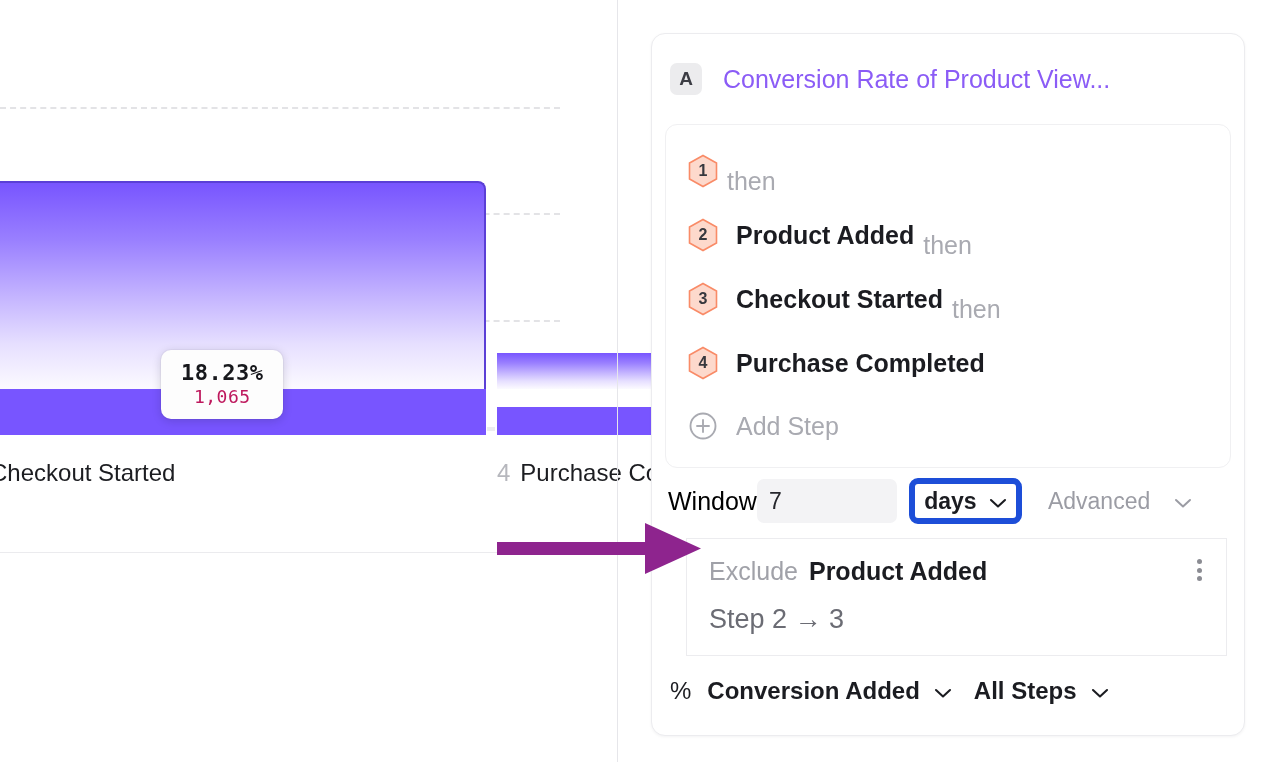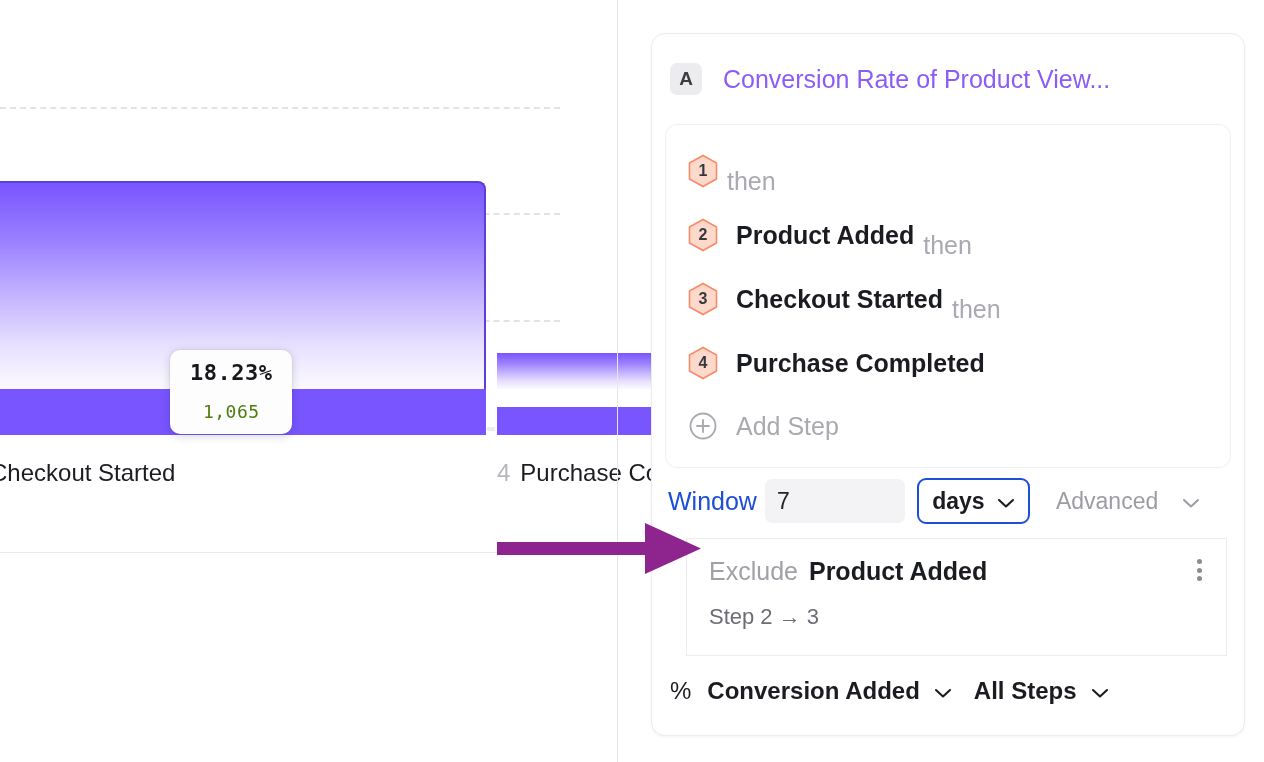--- a/index.html
+++ b/index.html
@@ -40,28 +40,28 @@
   #bar3 .bar-base   { height: 46px; }
 
   
   #bar4 { left: 497px; width: 170px; }
   #bar4 .bar-funnel { height: 36px; }
   #bar4 .bar-base   { height: 28px; }
 
   .tick-gap { position: absolute; bottom: 4px; left: 487px; width: 8px; height: 4px; background: #ececf0; }
 
   .tooltip {
-    position: absolute; left: 170px; top: 350px;
+    position: absolute; left: 161px; top: 350px;
     background: #fdfdfd; border-radius: 10px;
     box-shadow: 0 2px 10px rgba(20,20,40,.18), 0 0 0 1px rgba(0,0,0,.03);
     padding: 10px 20px 12px 20px; text-align: center;
     font-family: "DejaVu Sans Mono", "Liberation Mono", monospace;
   }
   .tooltip .tt-pct { font-size: 22px; font-weight: 700; color: #17181c; letter-spacing: .5px; }
-  .tooltip .tt-cnt { font-size: 18px; color: #4d7c0f; margin-top: 16px; letter-spacing: .5px; }
+  .tooltip .tt-cnt { font-size: 18px; color: #be185d; margin-top: 1px; letter-spacing: .5px; }
 
   .x-labels { position: absolute; top: 459px; left: 0; width: 617px; height: 36px; }
   .x-lab { position: absolute; font-size: 24px; color: #1c1d21; white-space: nowrap; }
   .x-lab .idx { color: #b6b7bd; margin-right: 10px; }
   #xl3 { left: -10px; }
   #xl4 { left: 497px; }
 
   .hr-div { position: absolute; left: 0; top: 552px; width: 617px; border-top: 1px solid #ebebee; }
 
   
@@ -100,28 +100,28 @@
   .hexnum svg { position: absolute; inset: 0; }
   .hexnum span { position: relative; font-size: 16px; font-weight: 700; color: #37383e; }
   .step-label { margin-left: 18px; font-size: 25px; font-weight: 700; color: #1b1c21; white-space: nowrap; }
   .step-then { margin-left: 9px; font-size: 25px; font-weight: 400; color: #a9aab1; margin-top: 20px; }
 
   .add-step-row { display: flex; align-items: center; height: 62px; padding: 0 22px; }
   .plus-circle { width: 30px; height: 30px; flex: 0 0 auto; }
   .add-step-label { margin-left: 18px; font-size: 25px; color: #a9aab1; }
 
   .window-row { display: flex; align-items: center; height: 66px; padding: 0 16px 0 16px; }
-  .window-label { font-size: 25px; color: #1d4ed8; margin-right: 8px; }
+  .window-label { font-size: 25px; color: #000000; margin-right: 0; }
   .window-input {
     width: 140px; height: 44px; border: none; border-radius: 7px; background: #f3f3f5;
     font-family: "Liberation Sans", sans-serif; font-size: 23px; color: #25262c;
     padding: 0 12px; outline: none;
   }
   .unit-select {
-    margin-left: 12px; height: 46px; min-width: 113px; border: 2px solid #1d4ed8; border-radius: 9px;
+    margin-left: 12px; height: 46px; min-width: 113px; border: 6px solid #1d4ed8; border-radius: 9px;
     background: #fff; display: flex; align-items: center; justify-content: center; gap: 12px;
     font-size: 23px; font-weight: 700; color: #1b1c21; cursor: pointer;
   }
   .advanced-btn {
     margin-left: 26px; display: flex; align-items: center; gap: 24px;
     font-size: 23px; color: #9b9ca4; cursor: pointer;
   }
 
   .exclude-card {
     margin: 4px 17px 5px 34px; border: 1px solid #ececef; border-radius: 0;
@@ -129,21 +129,21 @@
   }
   .exclude-head { display: flex; align-items: baseline; }
   .exclude-word { font-size: 25px; color: #a0a1a8; }
   .exclude-event { font-size: 25px; font-weight: 700; color: #1b1c21; margin-left: 11px; }
   .kebab {
     position: absolute; right: 14px; top: 16px; width: 26px; height: 30px;
     display: flex; flex-direction: column; align-items: center; justify-content: space-between;
     padding: 4px 0; cursor: pointer;
   }
   .kebab i { display: block; width: 5px; height: 5px; border-radius: 50%; background: #8b8c93; }
-  .exclude-sub { margin-top: 18px; font-size: 22px; color: #6b6c74; }
+  .exclude-sub { margin-top: 18px; font-size: 27px; color: #6b6c74; }
 
   .footer-row { display: flex; align-items: center; height: 58px; padding: 0 0 0 18px; margin-top: 6px; }
   .pct-glyph { font-size: 24px; color: #1b1c21; margin-right: 16px; }
   .f-item { display: flex; align-items: center; gap: 14px; font-size: 24px; font-weight: 700; color: #1b1c21; cursor: pointer; }
   .f-item + .f-item { margin-left: 22px; }
 
   
   .anno-arrow { position: absolute; left: 497px; top: 518px; pointer-events: none; }
 </style>
 </head>

